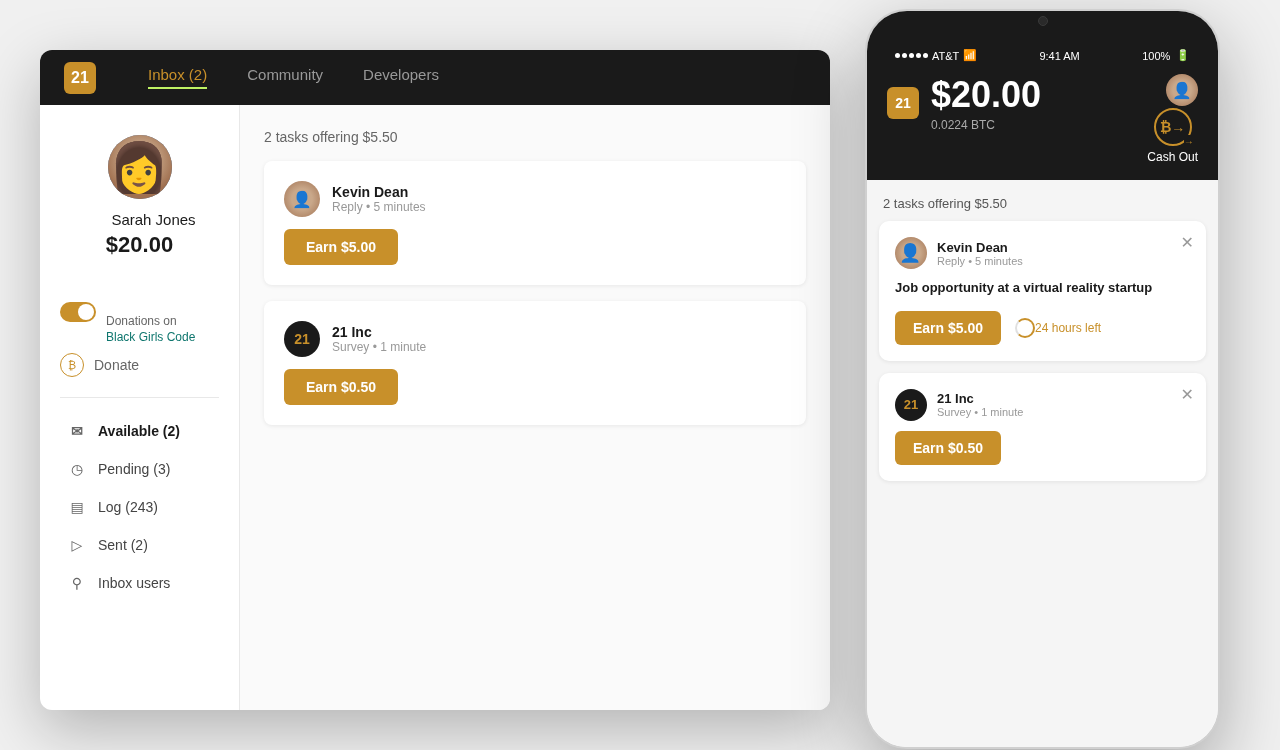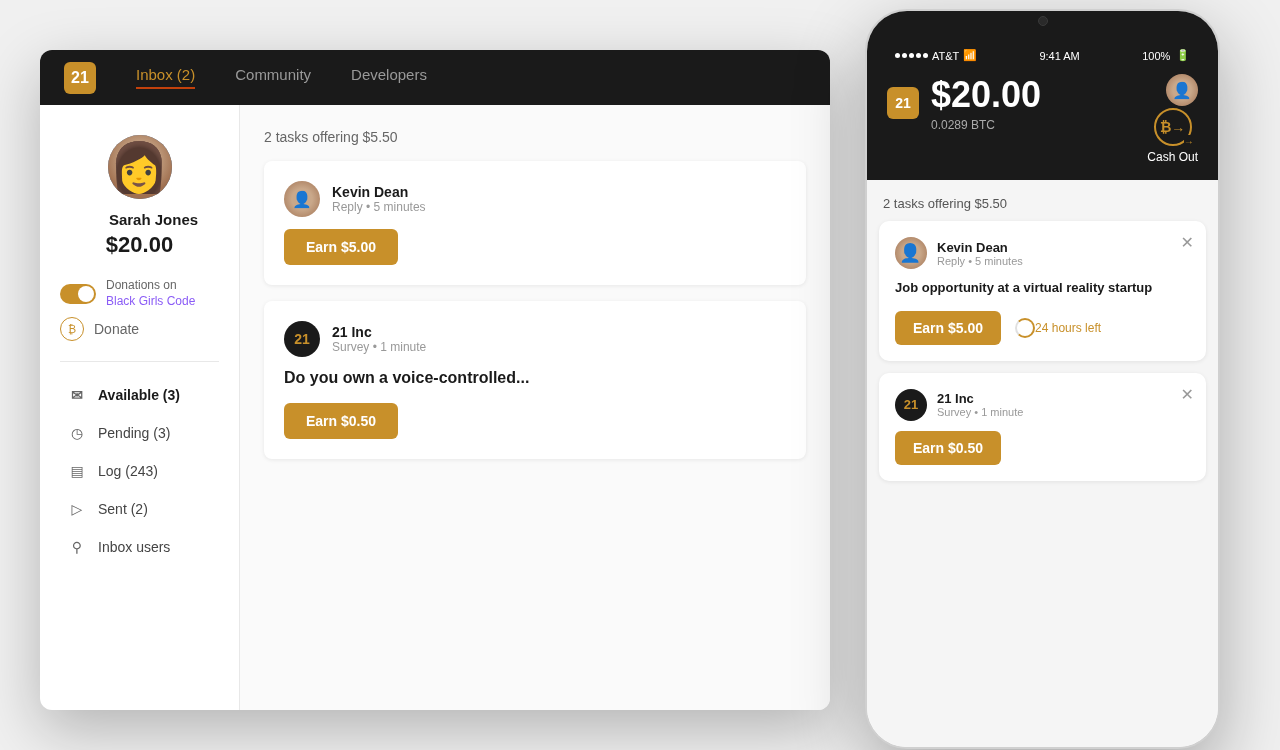--- a/index.html
+++ b/index.html
@@ -60,21 +60,22 @@
 
     .nav-item {
       color: #999;
       font-size: 15px;
       cursor: pointer;
       padding-bottom: 4px;
     }
 
     .nav-item.active {
       color: #c8902a;
-      border-bottom: 2px solid #c2410c;
+      border-bottom: 2px solid #bef264;
+      margin-left: 12px;
     }
 
     .desktop-body {
       display: flex;
       flex: 1;
       overflow: hidden;
     }
 
     
     .sidebar {
@@ -111,21 +112,21 @@
       content: '👩';
       position: absolute;
       font-size: 48px;
       top: 50%;
       left: 50%;
       transform: translate(-50%, -50%);
     }
 
     .user-name {
       font-size: 15px;
-      font-weight: 700;
+      font-weight: 400;
       color: #1a1a1a;
       margin-bottom: 4px;
       margin-left: 28px;
     }
 
     .user-balance {
       font-size: 22px;
       font-weight: 700;
       color: #1a1a1a;
       margin-bottom: 20px;
@@ -156,24 +157,25 @@
       background: #fff;
       border-radius: 50%;
       top: 2px;
       left: 18px;
     }
 
     .donation-text {
       font-size: 12px;
       color: #666;
       line-height: 1.3;
+      margin-top: 36px;
     }
 
     .donation-link {
-      color: #8b5cf6;
+      color: #0f766e;
       font-size: 12px;
     }
 
     .donate-row {
       display: flex;
       align-items: center;
       gap: 10px;
       width: 100%;
       margin-bottom: 20px;
     }
@@ -584,21 +586,21 @@
       <div class="donate-row">
         <div class="btc-icon-small">₿</div>
         <span class="donate-label">Donate</span>
       </div>
 
       <div class="sidebar-divider"></div>
 
       <div class="sidebar-menu">
         <div class="menu-item active">
           <div class="menu-icon">✉</div>
-          <span>Available (3)</span>
+          <span>Available (2)</span>
         </div>
         <div class="menu-item">
           <div class="menu-icon">◷</div>
           <span>Pending (3)</span>
         </div>
         <div class="menu-item">
           <div class="menu-icon">▤</div>
           <span>Log (243)</span>
         </div>
         <div class="menu-item">
@@ -627,21 +629,20 @@
       </div>
 
       <div class="task-card">
         <div class="task-sender">
           <div class="sender-avatar company">21</div>
           <div class="sender-info">
             <div class="sender-name">21 Inc</div>
             <div class="sender-meta">Survey • 1 minute</div>
           </div>
         </div>
-        <div class="task-title">Do you own a voice-controlled...</div>
         <button class="earn-btn">Earn $0.50</button>
       </div>
     </div>
   </div>
 </div>
 
 <div class="mobile-phone">
   <div class="phone-shell">
 
     <div class="phone-camera-bar">
@@ -667,21 +668,21 @@
           <span>🔋</span>
         </div>
       </div>
     </div>
 
     <div class="phone-header">
       <div style="display:flex; align-items:center; gap:12px;">
         <div style="width:32px; height:32px; background:#c8902a; border-radius:6px; display:flex; align-items:center; justify-content:center; color:#fff; font-weight:bold; font-size:14px;">21</div>
         <div class="phone-balance-section">
           <div class="phone-balance">$20.00</div>
-          <div class="phone-btc">0.0289 BTC</div>
+          <div class="phone-btc">0.0224 BTC</div>
         </div>
       </div>
       <div style="display:flex; flex-direction:column; align-items:flex-end; gap:2px;">
         <div style="display:flex; align-items:center; gap:8px;">
           <div class="phone-user-avatar">👤</div>
         </div>
         <div class="phone-cashout">
           <div class="btc-circle" style="font-size:14px; width:38px; height:38px;">₿→</div>
           <span class="cashout-label">Cash Out</span>
         </div>

